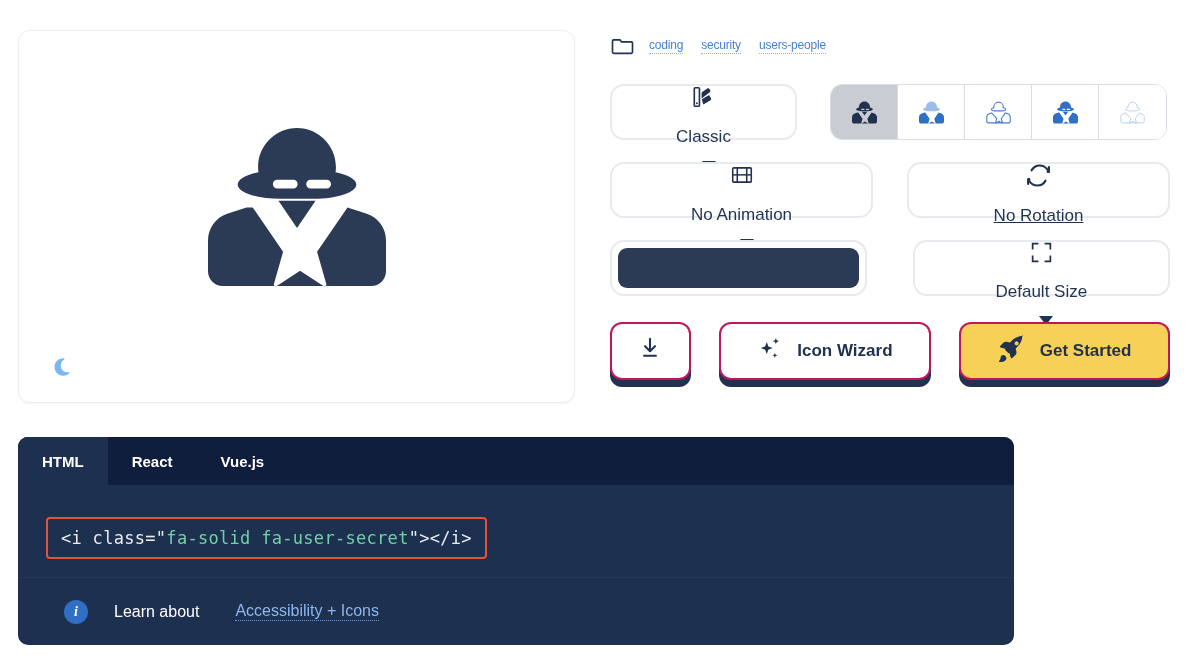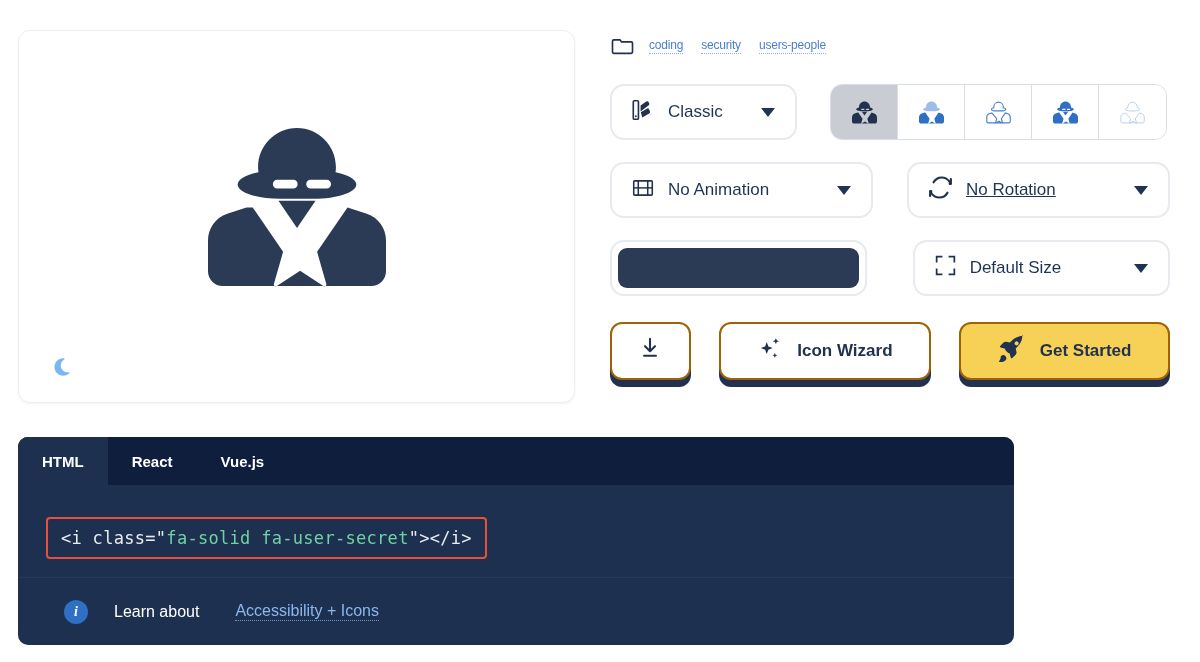--- a/index.html
+++ b/index.html
@@ -87,20 +87,21 @@
     height: 56px;
     padding: 0 20px;
     background: #ffffff;
     border: 2px solid #e7eaee;
     border-radius: 14px;
     cursor: pointer;
     font-size: 17px;
     color: #1f3354;
     font-weight: 500;
     white-space: nowrap;
+    flex-direction: column;
   }
   .pill-select .sel-label { flex: 1; }
   .caret {
     width: 0; height: 0;
     border-left: 7px solid transparent;
     border-right: 7px solid transparent;
     border-top: 9px solid #1f3354;
     margin-left: 10px;
   }
 
@@ -167,21 +168,21 @@
     gap: 28px;
     align-items: flex-start;
   }
   .btn3d {
     position: relative;
     display: flex;
     align-items: center;
     justify-content: center;
     gap: 14px;
     height: 58px;
-    border: 2px solid #a16207;
+    border: 2px solid #be185d;
     border-radius: 12px;
     background: #ffffff;
     box-shadow: 0 7px 0 0 #22314f;
     cursor: pointer;
     font-size: 17px;
     font-weight: 700;
     color: #22314f;
     white-space: nowrap;
     text-align: center;
   }

